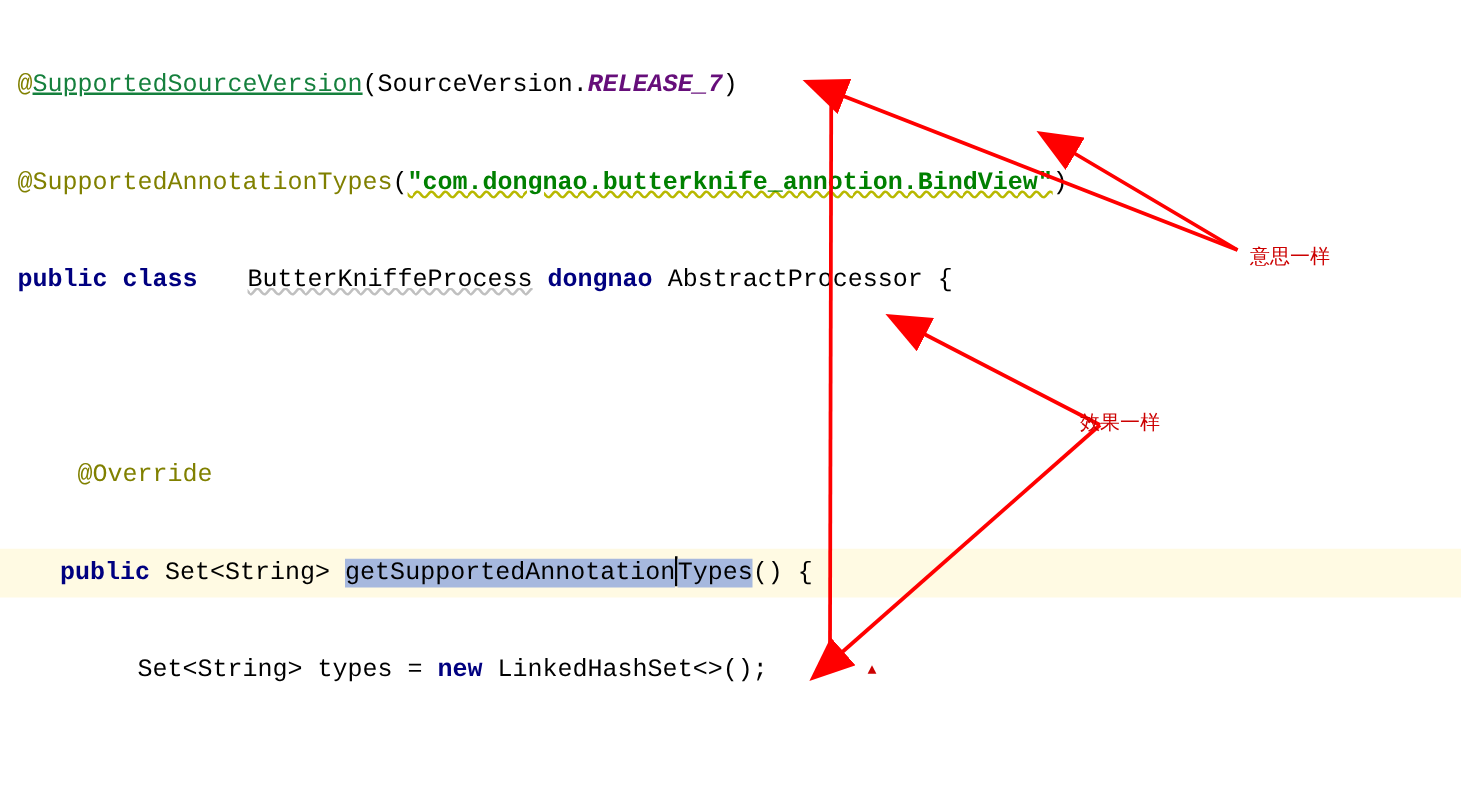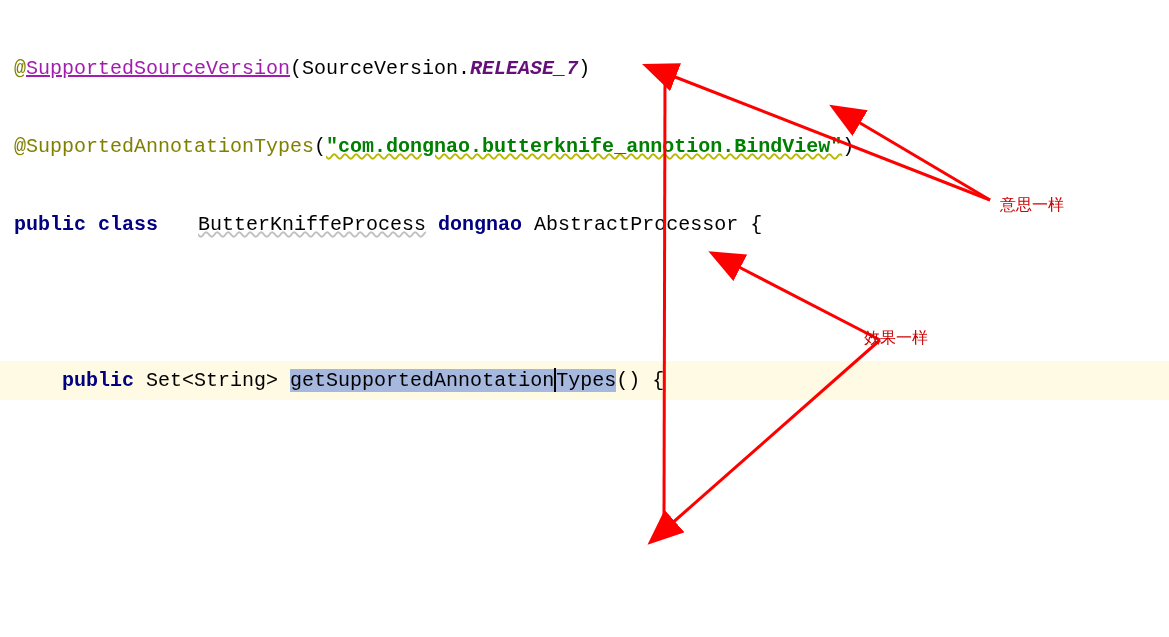--- a/index.html
+++ b/index.html
@@ -19,31 +19,30 @@
     white-space: pre;
   }
   .line {
     position: relative;
     height: 39px;
     line-height: 39px;
   }
   .olive { color: #808000; }
   .keyword { color: #000080; font-weight: bold; }
   .black { color: #000000; }
-  .link { color: #a21caf; text-decoration: underline; }
+  .link { color: #15803d; text-decoration: underline; }
   .purple { color: #660e7a; font-style: italic; font-weight: bold;}
   .string { color: #008000; font-weight: bold; }
   .wavywarn { text-decoration: underline wavy #b8b800; }
   .gray { color: #808080; }
   .classname { color: #000000; text-decoration: underline wavy #c0c0c0; margin-left: 28px; }
   .hl-line-yellow {
     background: #fffae3;
     width: 1169px;
     margin-left: -14px;
-    padding-left: 14px;
     box-sizing: border-box;
   }
   .sel {
     background: #a6b8de;
     color: #000;
   }
   .cursor {
     display:inline-block;
     width:2px;
     height:24px;
@@ -71,21 +70,23 @@
   }
 </style>
 </head>
 <body>
 
 <div class="code-area">
 <div class="line"><span class="olive">@</span><span class="link">SupportedSourceVersion</span><span class="black">(</span><span class="black">SourceVersion.</span><span class="purple">RELEASE_7</span><span class="black">)</span></div>
 <div class="line"><span class="olive">@SupportedAnnotationTypes</span><span class="black">(</span><span class="string wavywarn">"com.dongnao.butterknife_annotion.BindView"</span><span class="black">)</span></div>
 <div class="line"><span class="keyword">public class </span><span class="classname gray">ButterKniffeProcess</span><span class="keyword"> dongnao </span><span class="black">AbstractProcessor </span><span class="black">{</span></div>
 <div class="line"></div>
+<div class="line">    <span class="olive">@Override</span></div>
 <div class="line hl-line-yellow">    <span class="keyword">public </span><span class="black">Set</span><span class="black">&lt;</span><span class="black">String</span><span class="black">&gt; </span><span class="sel">getSupportedAnnotation</span><span class="cursor"></span><span class="sel">Types</span><span class="black">() </span><span class="black">{</span></div>
+<div class="line">        <span class="black">Set&lt;String&gt; types = </span><span class="keyword">new </span><span class="black">LinkedHashSet</span><span class="black">&lt;&gt;</span><span class="black">();</span><span style="position:absolute;left:680px;color:#cc0000;font-size:12px;">▲</span></div>
 
 
 
 
 
 
 
 
 </div>
 

